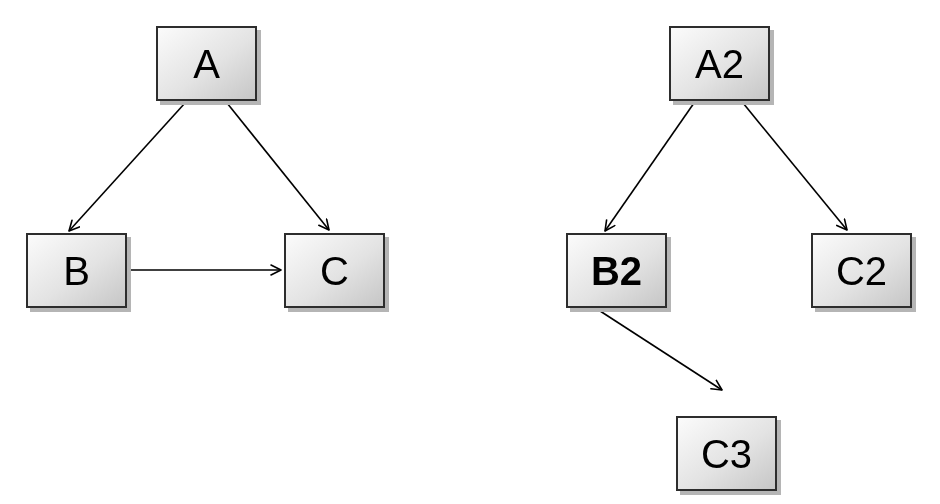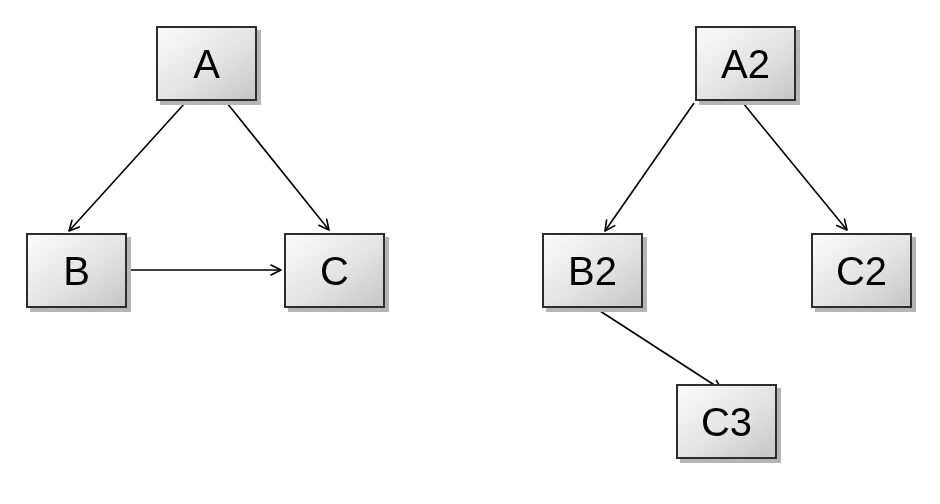--- a/index.html
+++ b/index.html
@@ -64,26 +64,26 @@
   <div id="nodes">
       <div class="node" style="left: 156px; top: 26px;">
         <span class="node-label">A</span>
       </div>
       <div class="node" style="left: 26px; top: 233px;">
         <span class="node-label">B</span>
       </div>
       <div class="node" style="left: 284px; top: 233px;">
         <span class="node-label">C</span>
       </div>
-      <div class="node" style="left: 695px; top: 26px;">
+      <div class="node" style="left: 669px; top: 26px;">
         <span class="node-label">A2</span>
       </div>
-      <div class="node" style="left: 542px; top: 233px;">
+      <div class="node" style="left: 566px; top: 233px; font-weight: bold;">
         <span class="node-label">B2</span>
       </div>
       <div class="node" style="left: 811px; top: 233px;">
         <span class="node-label">C2</span>
       </div>
-      <div class="node" style="left: 676px; top: 384px;">
+      <div class="node" style="left: 676px; top: 416px;">
         <span class="node-label">C3</span>
       </div>
     </div>
 </div>
 
 </body></html>

